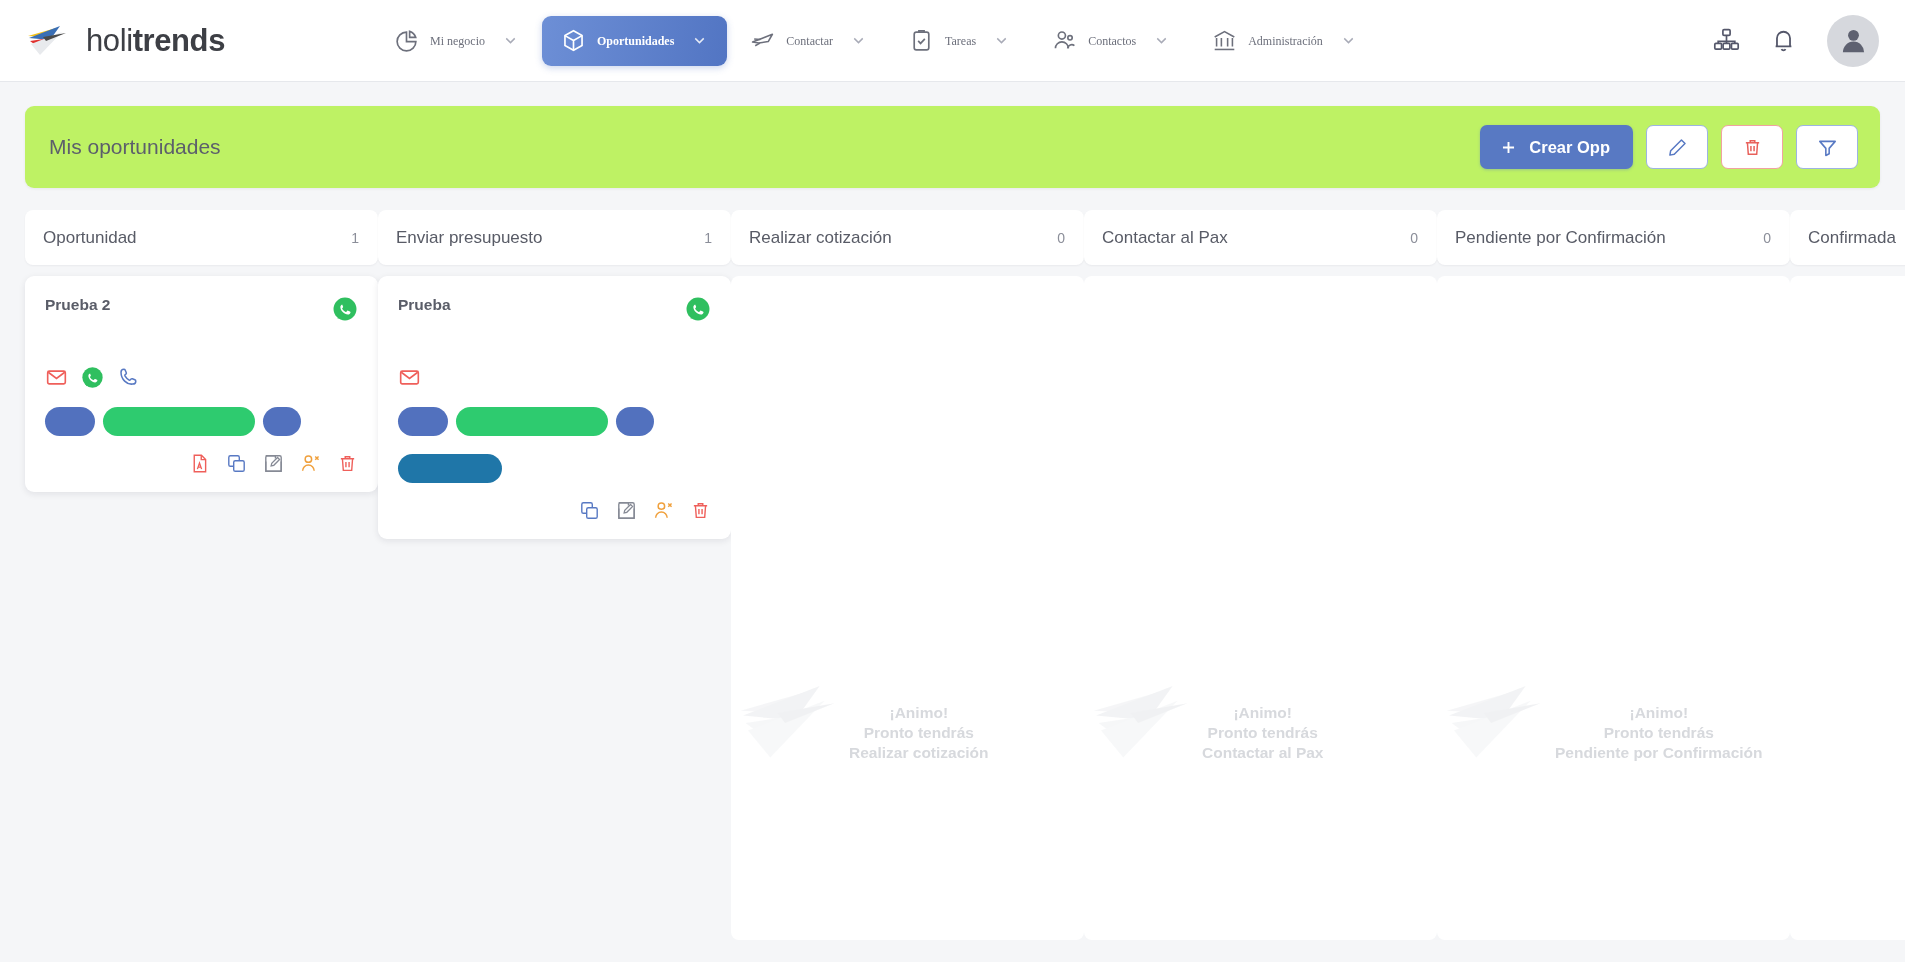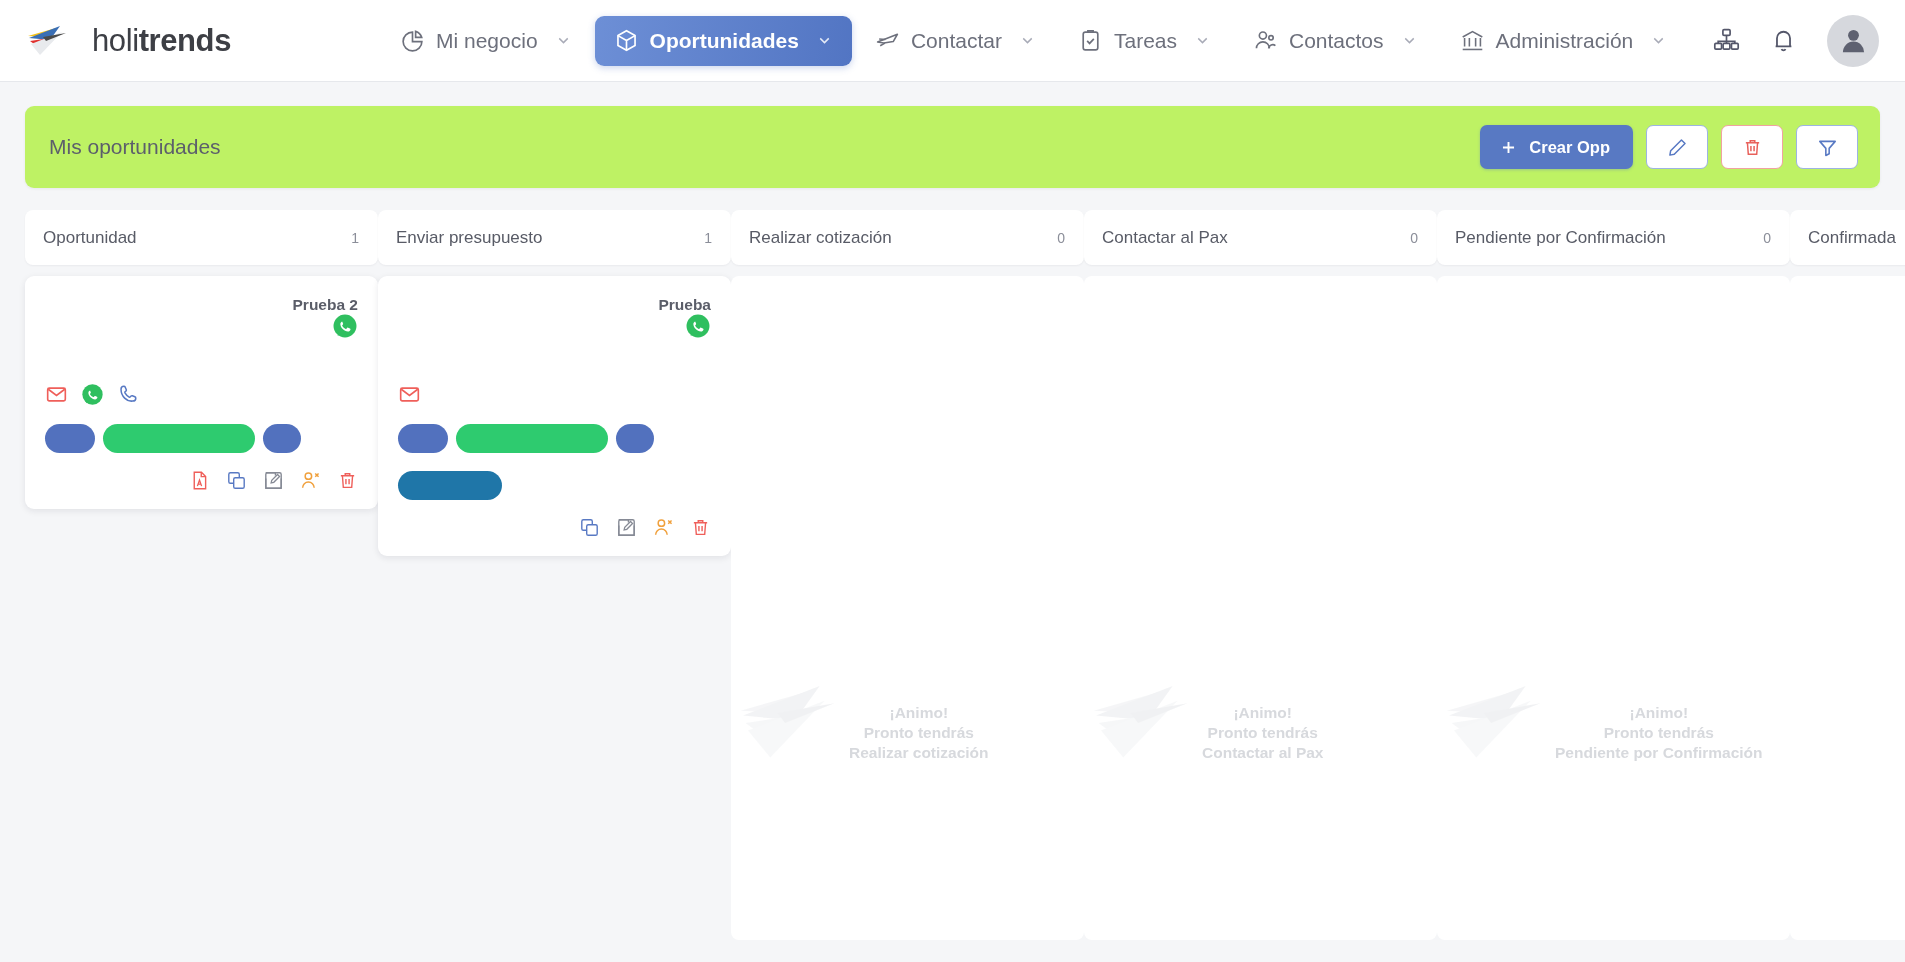--- a/index.html
+++ b/index.html
@@ -16,40 +16,41 @@
   
   .topbar {
     height: 82px;
     background: #ffffff;
     border-bottom: 1px solid #e6e8ec;
     display: flex;
     align-items: center;
     padding: 0 26px 0 26px;
     position: relative;
   }
-  .brand { display: flex; align-items: center; gap: 22px; flex: 0 0 auto; }
+  .brand { display: flex; align-items: center; gap: 16px; flex: 0 0 auto; }
   .brand-mark { width: 44px; height: 34px; display: block; }
   .brand-text { font-size: 31px; letter-spacing: -0.4px; color: #3d3f45; }
   .brand-text .light { font-weight: 400; }
   .brand-text .bold  { font-weight: 700; }
 
   .mainnav {
     display: flex; align-items: center;
     gap: 4px;
     margin-left: 150px;
   }
   .navitem {
     display: flex; align-items: center; gap: 11px;
     height: 50px;
     padding: 0 19px;
     border-radius: 9px;
     color: #6d707c;
-    font-size: 21px;
+    font-size: 12px;
     cursor: pointer;
     white-space: nowrap;
+    font-family: Liberation Serif, serif;
   }
   .navitem .navlabel { line-height: 1; }
   .navitem.active {
     background: linear-gradient(100deg, #6d8fd6 0%, #5275c3 100%);
     color: #ffffff;
     font-weight: 700;
     box-shadow: 0 2px 7px rgba(82,117,195,.30);
   }
   .navicon { width: 25px; height: 25px; display: block; flex: 0 0 auto; }
   .chev { width: 17px; height: 17px; display: block; opacity: .85; margin-left: 6px; }
@@ -134,21 +135,21 @@
   }
   .empty-text span { display: block; }
 
   
   .card {
     background: #ffffff;
     border-radius: 9px;
     padding: 20px 20px 18px 20px;
     box-shadow: 0 2px 7px rgba(20,24,40,.09);
   }
-  .card-top { display: flex; align-items: flex-end; flex-direction: column; }
+  .card-top { display: flex; align-items: flex-start; }
   .card-title { font-size: 15.5px; font-weight: 700; color: #5a5d68; line-height: 1.1; }
   .wa-badge { margin-left: auto; width: 26px; height: 26px; display: block; cursor: pointer; }
   .contact-row { display: flex; align-items: center; gap: 13px; margin-top: 44px; }
   .contact-row svg { width: 23px; height: 23px; display: block; cursor: pointer; }
   .pill-row { display: flex; align-items: center; gap: 8px; margin-top: 18px; flex-wrap: wrap; }
   .pill { height: 29px; border-radius: 15px; }
   .actions-row { display: flex; align-items: center; justify-content: flex-end; gap: 16px; margin-top: 17px; }
   .actions-row svg { width: 21px; height: 21px; display: block; cursor: pointer; }
 </style>
 </head>

